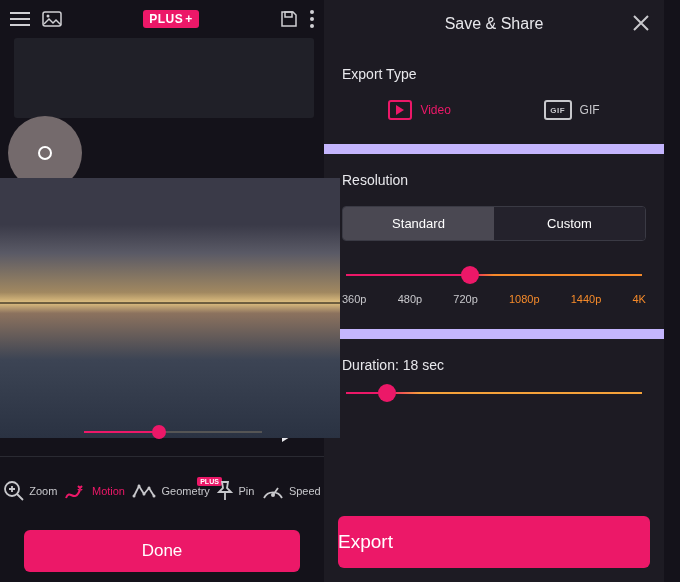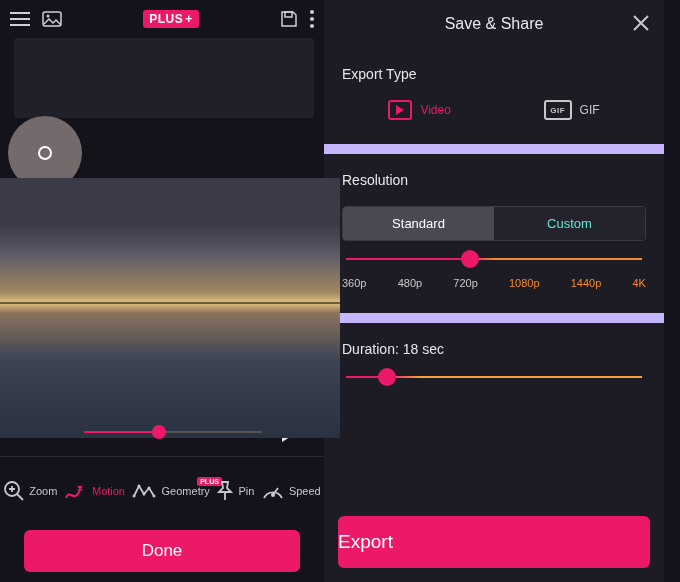--- a/index.html
+++ b/index.html
@@ -46,22 +46,22 @@
 .r-close { position: absolute; right: 14px; top: 14px; color: #c8c8cc; cursor: pointer; }
 .r-section { padding: 18px 18px 24px; border-bottom: 10px solid #c4b5fd; }
 .r-section:last-of-type { border-bottom: none; }
 .r-label { color: #e8e8ec; font-size: 14px; margin-bottom: 18px; }
 .export-types { display: flex; justify-content: space-around; }
 .et-item { display: flex; flex-direction: row; align-items: center; gap: 8px; color: #c8c8cc; font-size: 12px; cursor: pointer; }
 .et-item.active { color: #ec1868; }
 .et-item .et-icon { width: 24px; height: 20px; border: 2px solid currentColor; border-radius: 3px; display: flex; align-items: center; justify-content: center; }
 .et-item .gif-ico { width: 28px; height: 20px; border: 2px solid currentColor; border-radius: 3px; font-size: 8px; font-weight: 700; display: flex; align-items: center; justify-content: center; letter-spacing: 0.5px; }
 
-.seg-control { display: flex; border: 1px solid #3a3a44; border-radius: 4px; overflow: hidden; margin-bottom: 16px; }
-.seg-item { flex: 1; text-align: center; padding: 9px 0; font-size: 13px; color: #5eead4; background: #24222c; cursor: pointer; }
+.seg-control { display: flex; border: 1px solid #3a3a44; border-radius: 4px; overflow: hidden; margin-bottom: 32px; }
+.seg-item { flex: 1; text-align: center; padding: 9px 0; font-size: 13px; color: #ffffff; background: #24222c; cursor: pointer; }
 .seg-item.active { background: #4a4852; color: #fff; }
 
 .res-slider { position: relative; height: 4px; margin: 10px 4px 16px; }
 .res-slider .track { position: absolute; left: 0; right: 0; top: 1px; height: 2px; background: linear-gradient(to right, #ec1868 0%, #ec1868 42%, #f58a2a 50%, #f58a2a 100%); }
 .res-slider .knob { position: absolute; top: -7px; left: 42%; width: 18px; height: 18px; background: #ec1868; border-radius: 50%; margin-left: -9px; }
 .res-labels { display: flex; justify-content: space-between; font-size: 11px; }
 .res-labels span { color: #c8c8cc; }
 .res-labels span.premium { color: #f58a2a; }
 
 .dur-slider { position: relative; height: 4px; margin: 10px 4px 4px; }

